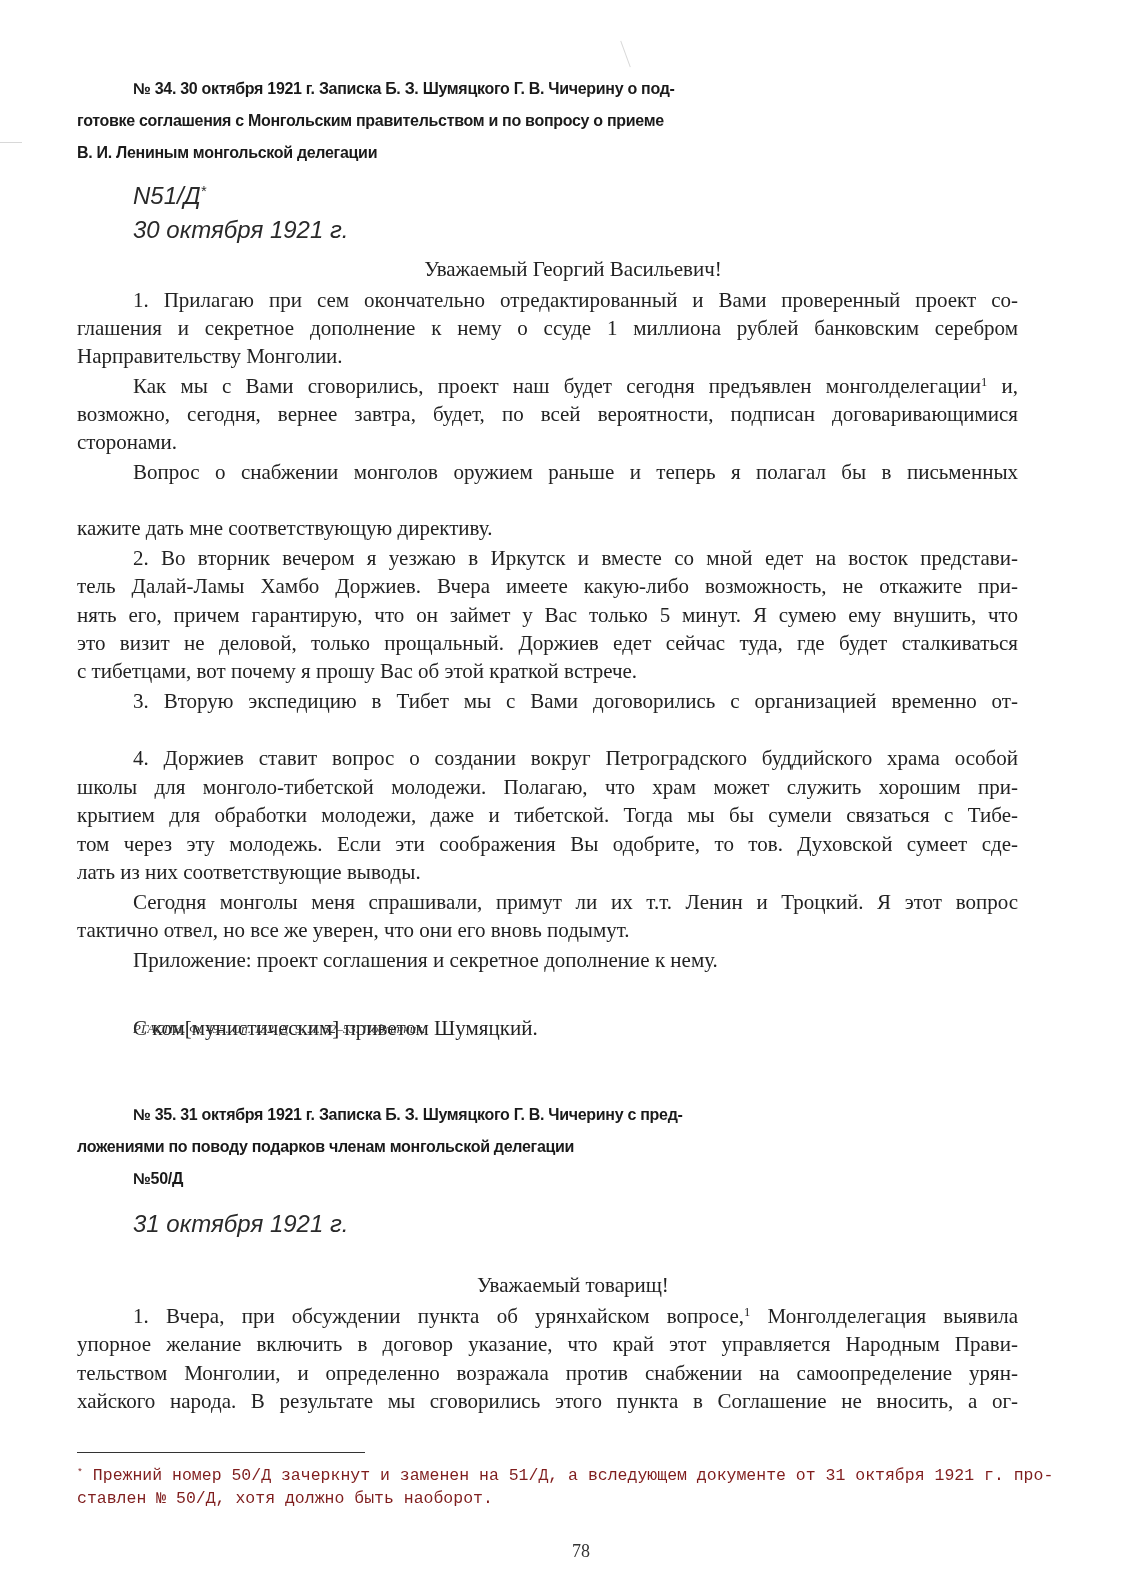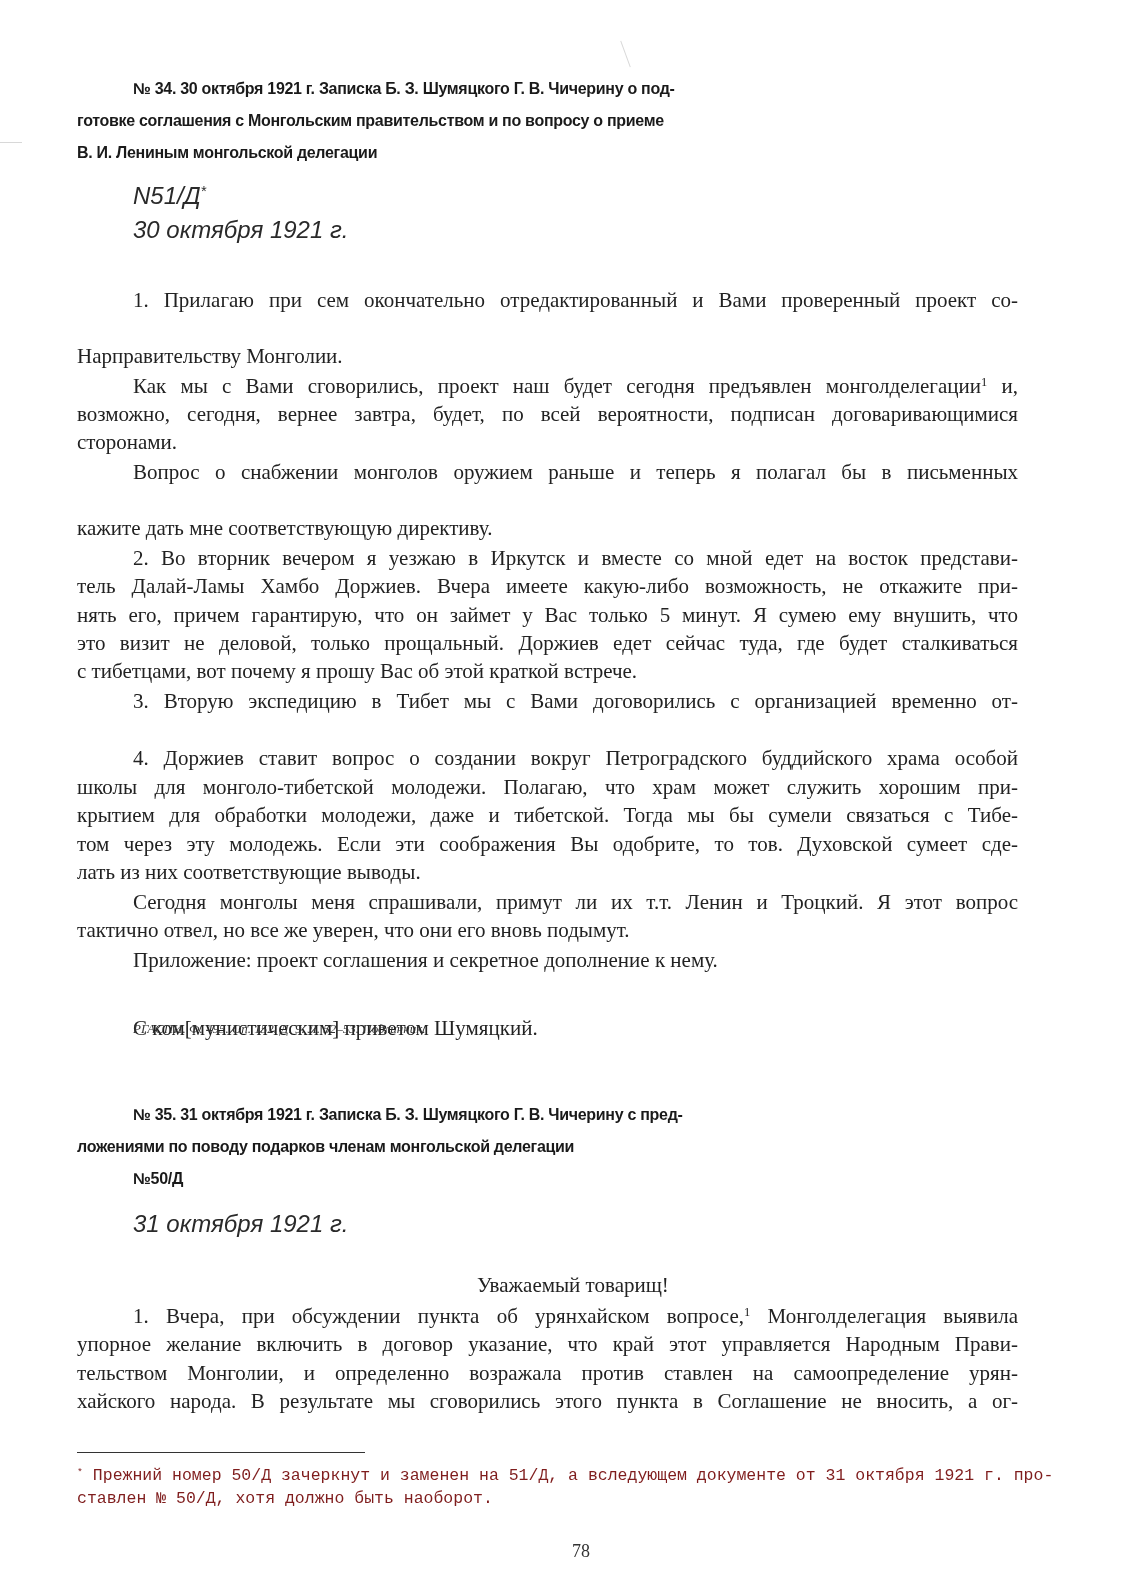--- a/index.html
+++ b/index.html
@@ -70,22 +70,24 @@
   <div class="scan-mark" style="left:0;top:142px;width:22px;height:1px;"></div>
   <div class="scan-mark" style="left:625px;top:40px;width:1px;height:28px;transform:rotate(-20deg);"></div>
 
   <div class="line head" style="left:133px;top:80px;">№ 34. 30 октября 1921 г. Записка Б. З. Шумяцкого Г. В. Чичерину о под-</div>
   <div class="line head" style="left:77px;top:112px;">готовке соглашения с Монгольским правительством и по вопросу о приеме</div>
   <div class="line head" style="left:77px;top:144px;">В. И. Лениным монгольской делегации</div>
 
   <div class="line meta" style="left:133px;top:182px;"><span>N51/Д</span><sup>*</sup></div>
   <div class="line meta" style="left:133px;top:216px;">30 октября 1921 г.</div>
 
+  <div class="line greet" style="top:257px;">Уважаемый Георгий Васильевич!</div>
 
   <div class="line body ind" style="top:288px;">1. Прилагаю при сем окончательно отредактированный и Вами проверенный проект со-</div>
+  <div class="line body" style="top:316px;">глашения и секретное дополнение к нему о ссуде 1 миллиона рублей банковским серебром</div>
   <div class="line body last" style="top:344px;">Нарправительству Монголии.</div>
 
   <div class="line body ind" style="top:374px;"><span>Как мы с Вами сговорились, проект наш будет сегодня предъявлен монголделегации</span><sup>1</sup><span> и,</span></div>
   <div class="line body" style="top:402px;">возможно, сегодня, вернее завтра, будет, по всей вероятности, подписан договаривающимися</div>
   <div class="line body last" style="top:430px;">сторонами.</div>
 
   <div class="line body ind" style="top:460px;">Вопрос о снабжении монголов оружием раньше и теперь я полагал бы в письменных</div>
   <div class="line body last" style="top:516px;">кажите дать мне соответствующую директиву.</div>
 
   <div class="line body ind" style="top:546px;">2. Во вторник вечером я уезжаю в Иркутск и вместе со мной едет на восток представи-</div>
@@ -112,21 +114,21 @@
   <div class="line head" style="left:133px;top:1106px;">№ 35. 31 октября 1921 г. Записка Б. З. Шумяцкого Г. В. Чичерину с пред-</div>
   <div class="line head" style="left:77px;top:1138px;">ложениями по поводу подарков членам монгольской делегации</div>
   <div class="line head" style="left:133px;top:1170px;">№50/Д</div>
 
   <div class="line meta" style="left:133px;top:1210px;font-style:italic;">31 октября 1921 г.</div>
 
   <div class="line greet" style="top:1273px;">Уважаемый товарищ!</div>
 
   <div class="line body ind" style="top:1304px;"><span>1. Вчера, при обсуждении пункта об урянхайском вопросе,</span><sup>1</sup><span> Монголделегация выявила</span></div>
   <div class="line body" style="top:1332px;">упорное желание включить в договор указание, что край этот управляется Народным Прави-</div>
-  <div class="line body" style="top:1361px;">тельством Монголии, и определенно возражала против ставлен на самоопределение урян-</div>
+  <div class="line body" style="top:1361px;">тельством Монголии, и определенно возражала против снабжении на самоопределение урян-</div>
   <div class="line body" style="top:1389px;">хайского народа. В результате мы сговорились этого пункта в Соглашение не вносить, а ог-</div>
 
   <div class="rule"></div>
   <div class="line fn" style="left:77px;top:1466px;"><sup>*</sup><span> Прежний номер 50/Д зачеркнут и заменен на 51/Д, а вследующем документе от 31 октября 1921 г. про-</span></div>
   <div class="line fn" style="left:77px;top:1489px;">ставлен № 50/Д, хотя должно быть наоборот.</div>
 
   <div class="line pno" style="top:1541px;">78</div>
 </div>
 
 </body></html>

